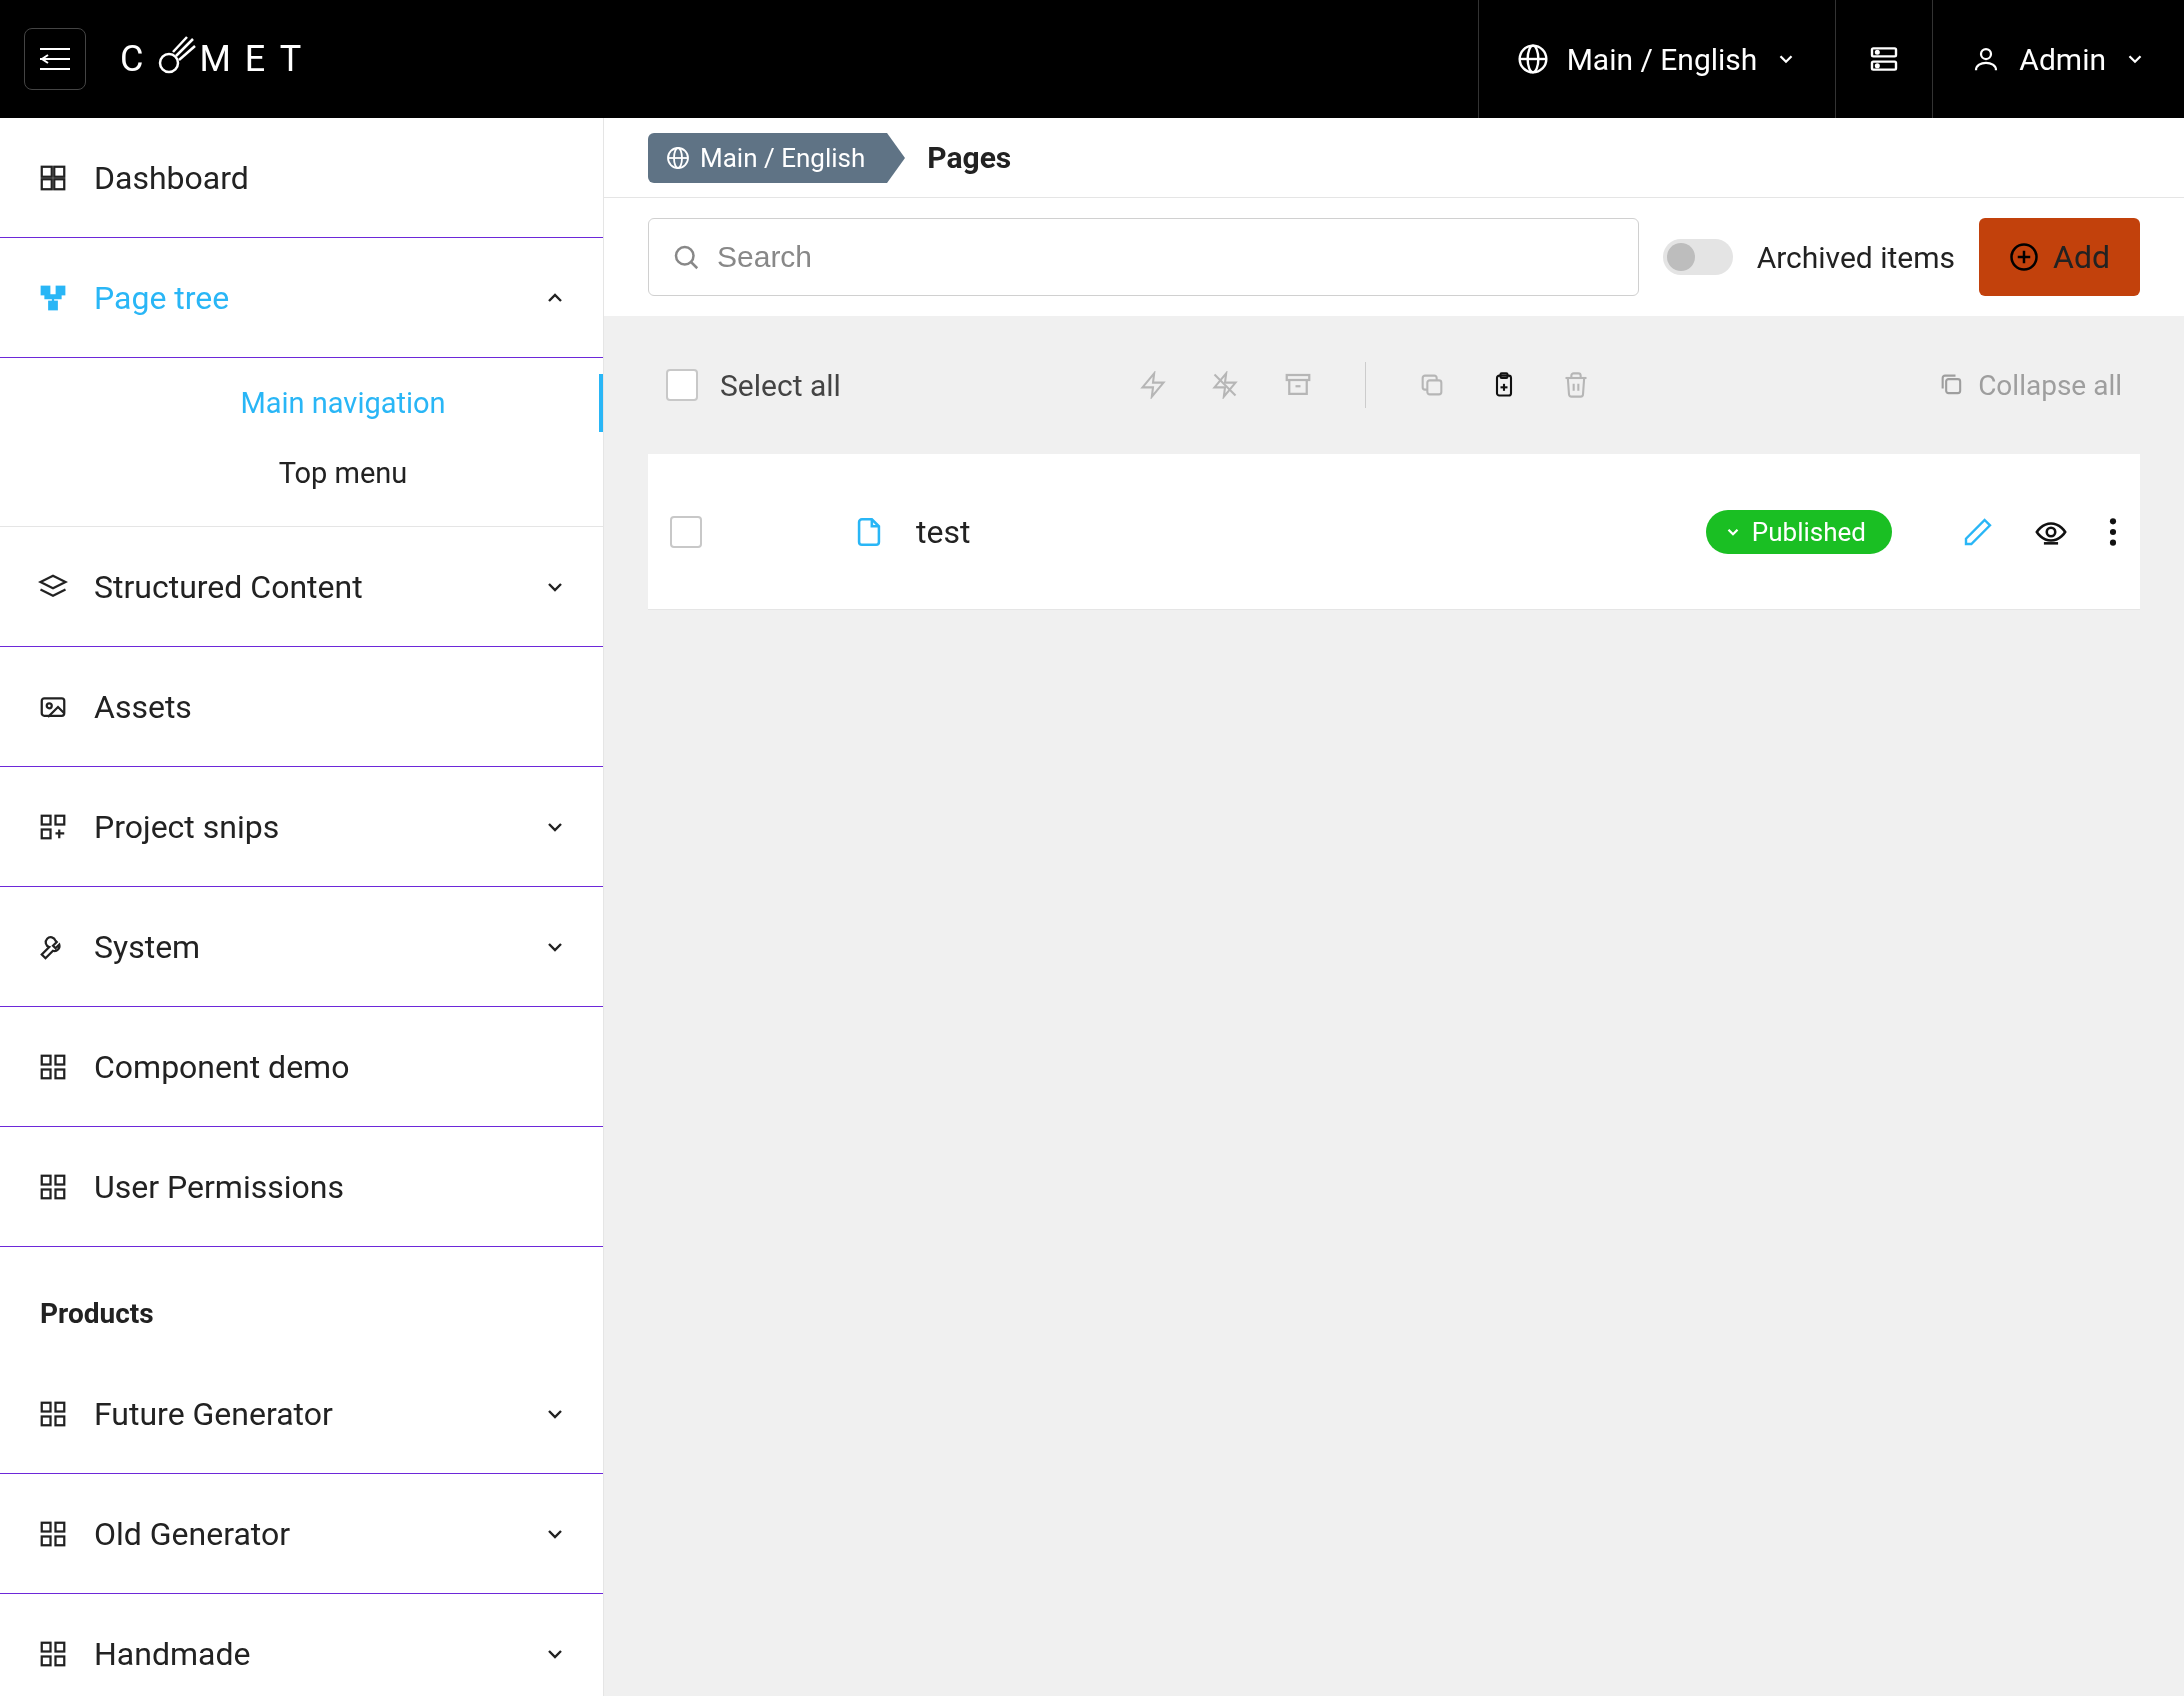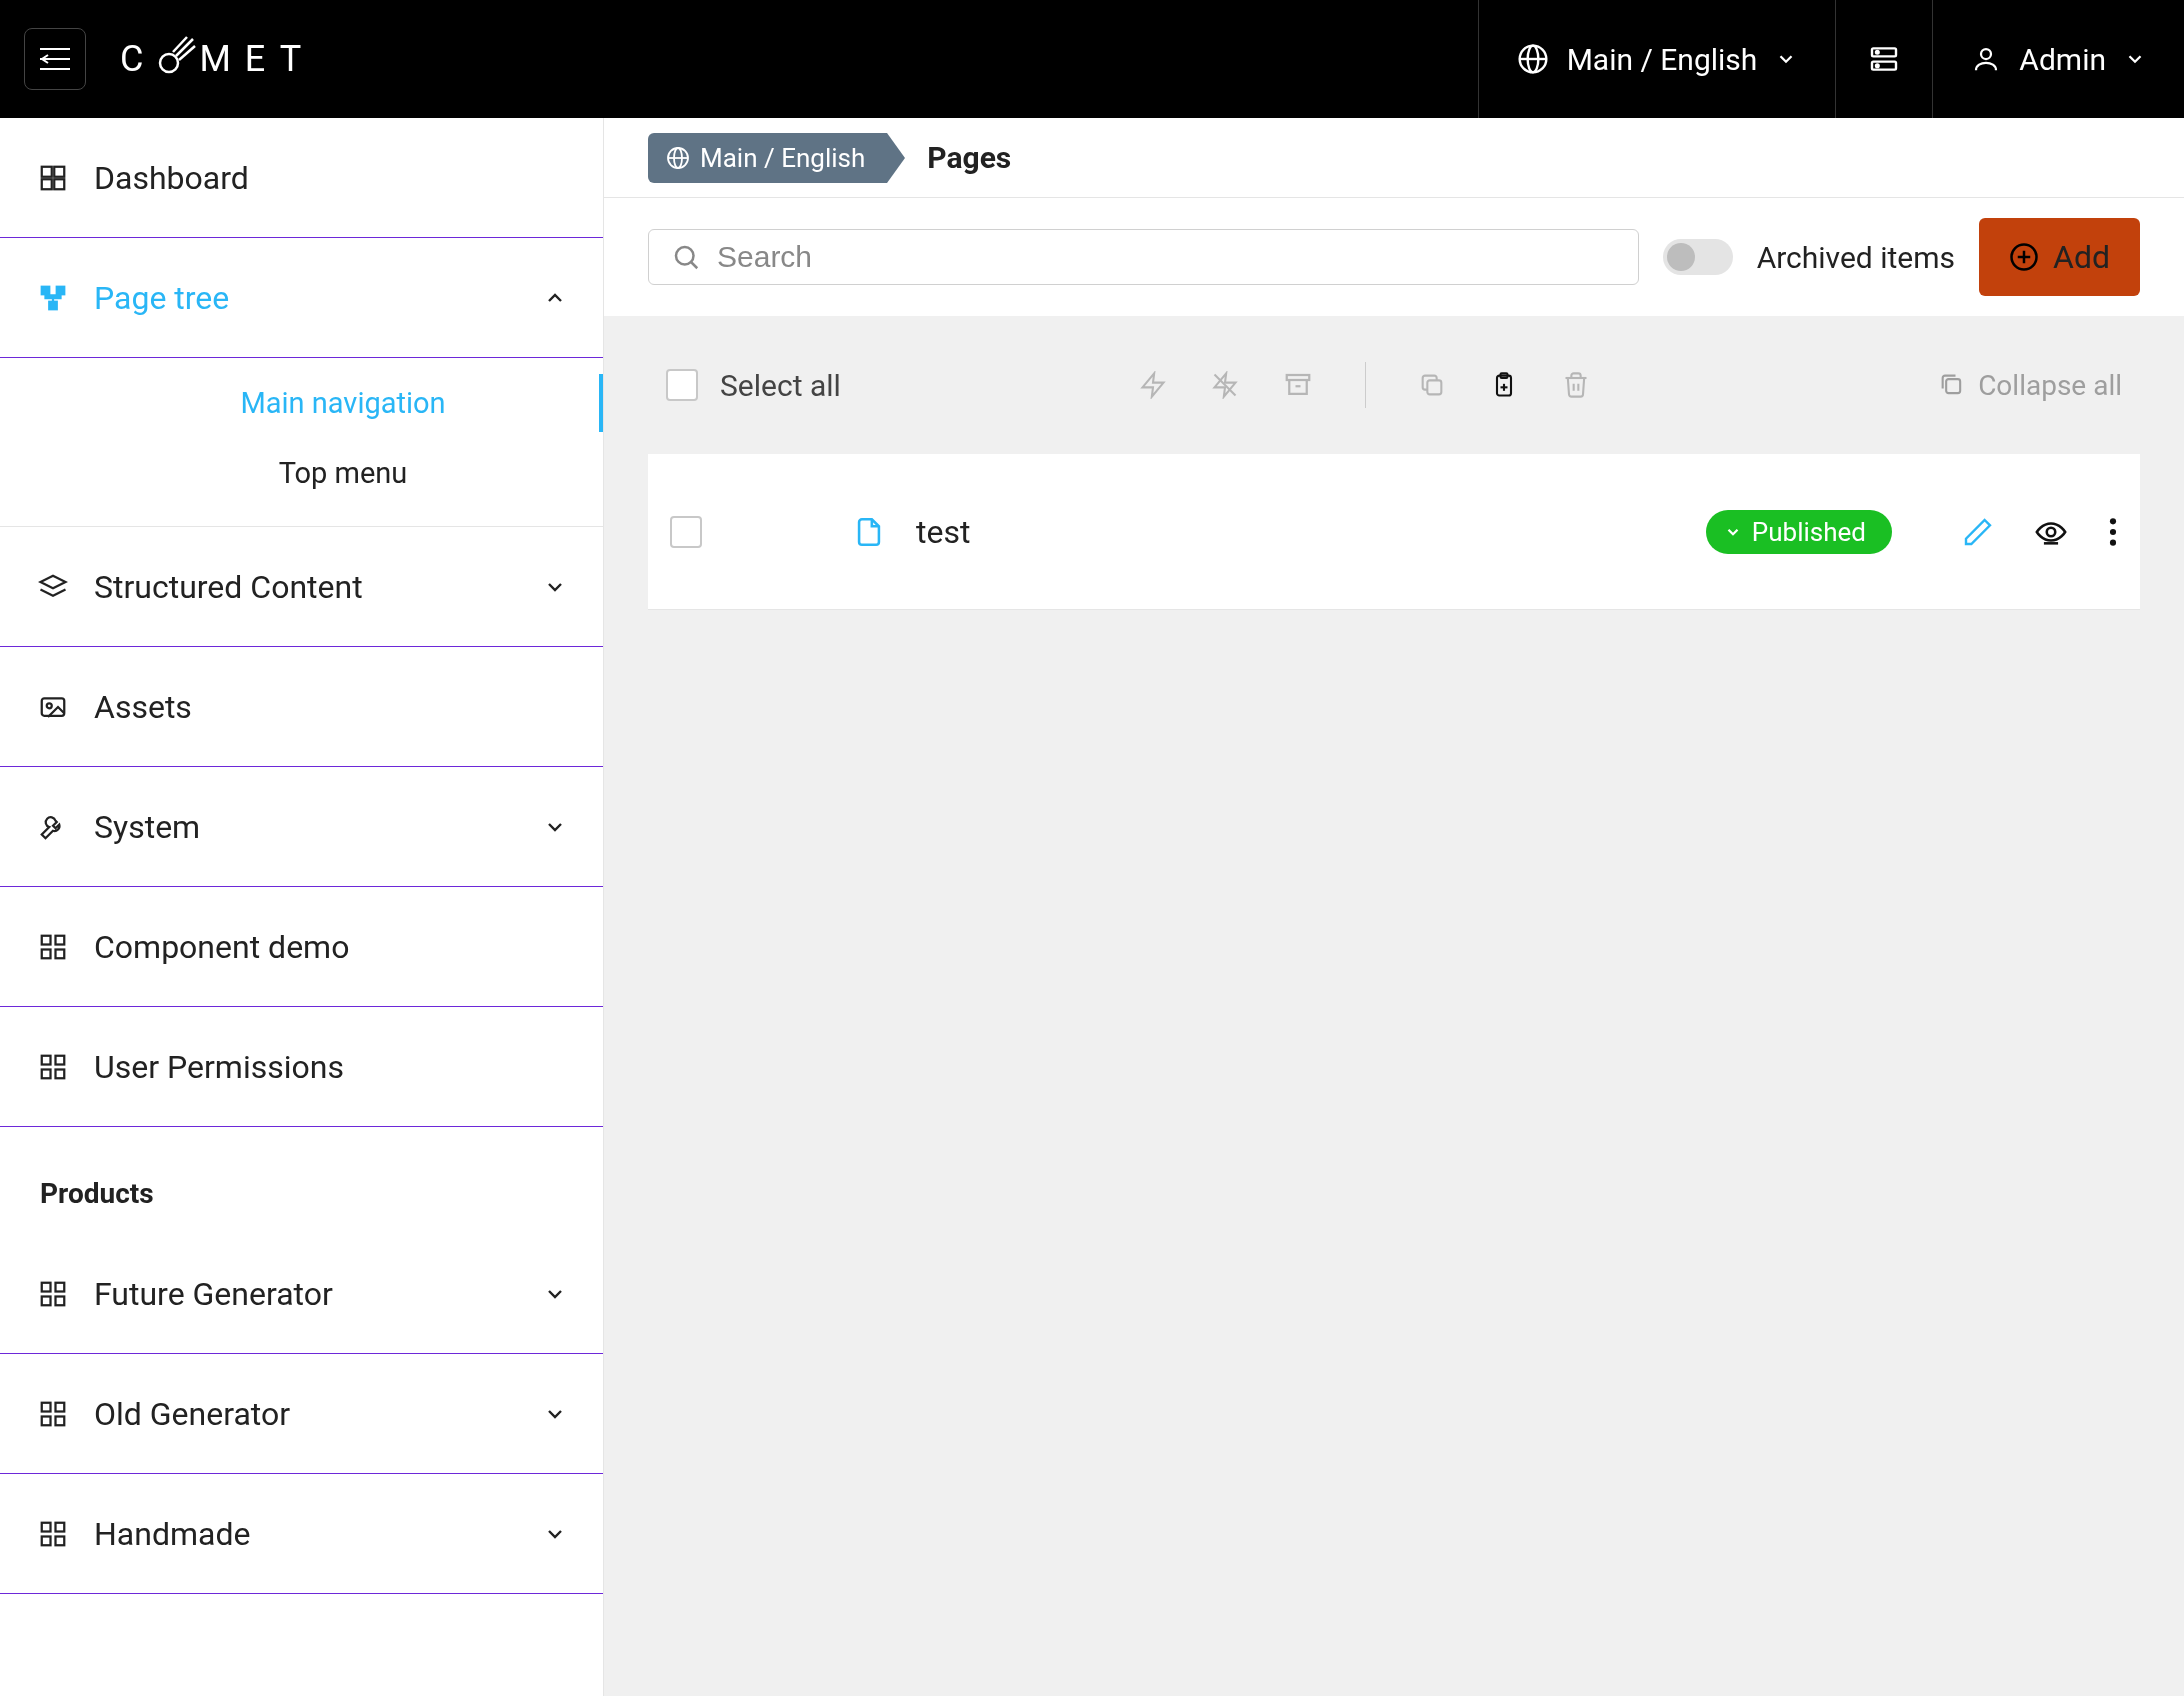--- a/index.html
+++ b/index.html
@@ -119,21 +119,21 @@
   }
   .crumb-current { font-size: 30px; font-weight: 700; margin-left: 40px; }
 
   .toolbar-row {
     display: flex; align-items: center;
     padding: 20px 44px;
     gap: 24px;
   }
   .search {
     flex: 1;
-    height: 56px;
+    height: 78px;
     border: 1px solid #d0d0d0;
     border-radius: 6px;
     display: flex; align-items: center;
     padding: 0 22px;
     gap: 16px;
   }
   .search input {
     flex: 1; border: none; outline: none;
     font-size: 30px; color: #222; background: transparent;
   }
@@ -321,20 +321,36 @@
       <span class="icon">
         <svg width="30" height="30" viewBox="0 0 24 24" fill="none" stroke="#222" stroke-width="1.8">
             <rect x="3" y="5" width="18" height="14" rx="2"></rect>
             <circle cx="9" cy="11" r="2"></circle>
             <path d="M21 17l-5-5-8 8"></path>
           </svg>
       </span>
       <span>Assets</span>
     </div>
 
+    <div class="nav-item">
+      <span class="icon">
+        <svg width="30" height="30" viewBox="0 0 24 24" fill="none" stroke="#222" stroke-width="1.8">
+            <rect x="3" y="3" width="7" height="7"></rect>
+            <rect x="14" y="3" width="7" height="7"></rect>
+            <rect x="3" y="14" width="7" height="7"></rect>
+            <path d="M17 14v7M14 17h7"></path>
+          </svg>
+      </span>
+      <span>Project snips</span>
+      <span class="chev">
+        <svg width="24" height="24" viewBox="0 0 24 24" fill="none" stroke="#222" stroke-width="2.4">
+            <polyline points="6 9 12 15 18 9"></polyline>
+          </svg>
+      </span>
+    </div>
 
     <div class="nav-item">
       <span class="icon">
         <svg width="30" height="30" viewBox="0 0 24 24" fill="none" stroke="#222" stroke-width="1.8">
             <path d="M14 7a4 4 0 1 0-5 5l-6 6 3 3 6-6a4 4 0 0 0 5-5l-3 3-2-2 3-3z"></path>
           </svg>
       </span>
       <span>System</span>
       <span class="chev">
         <svg width="24" height="24" viewBox="0 0 24 24" fill="none" stroke="#222" stroke-width="2.4">

